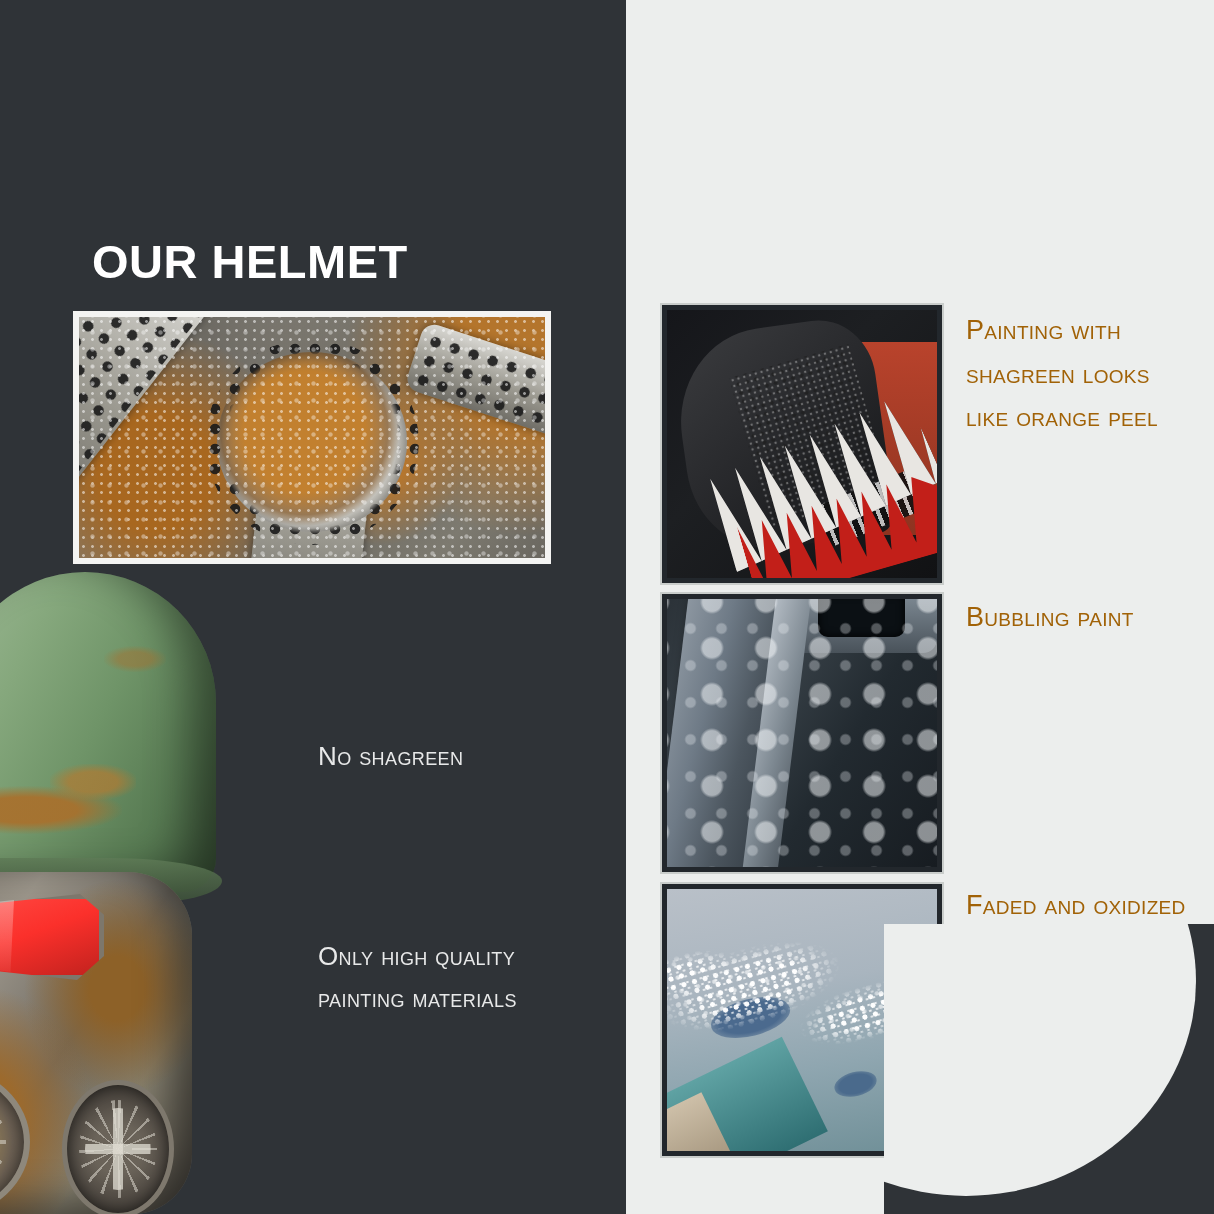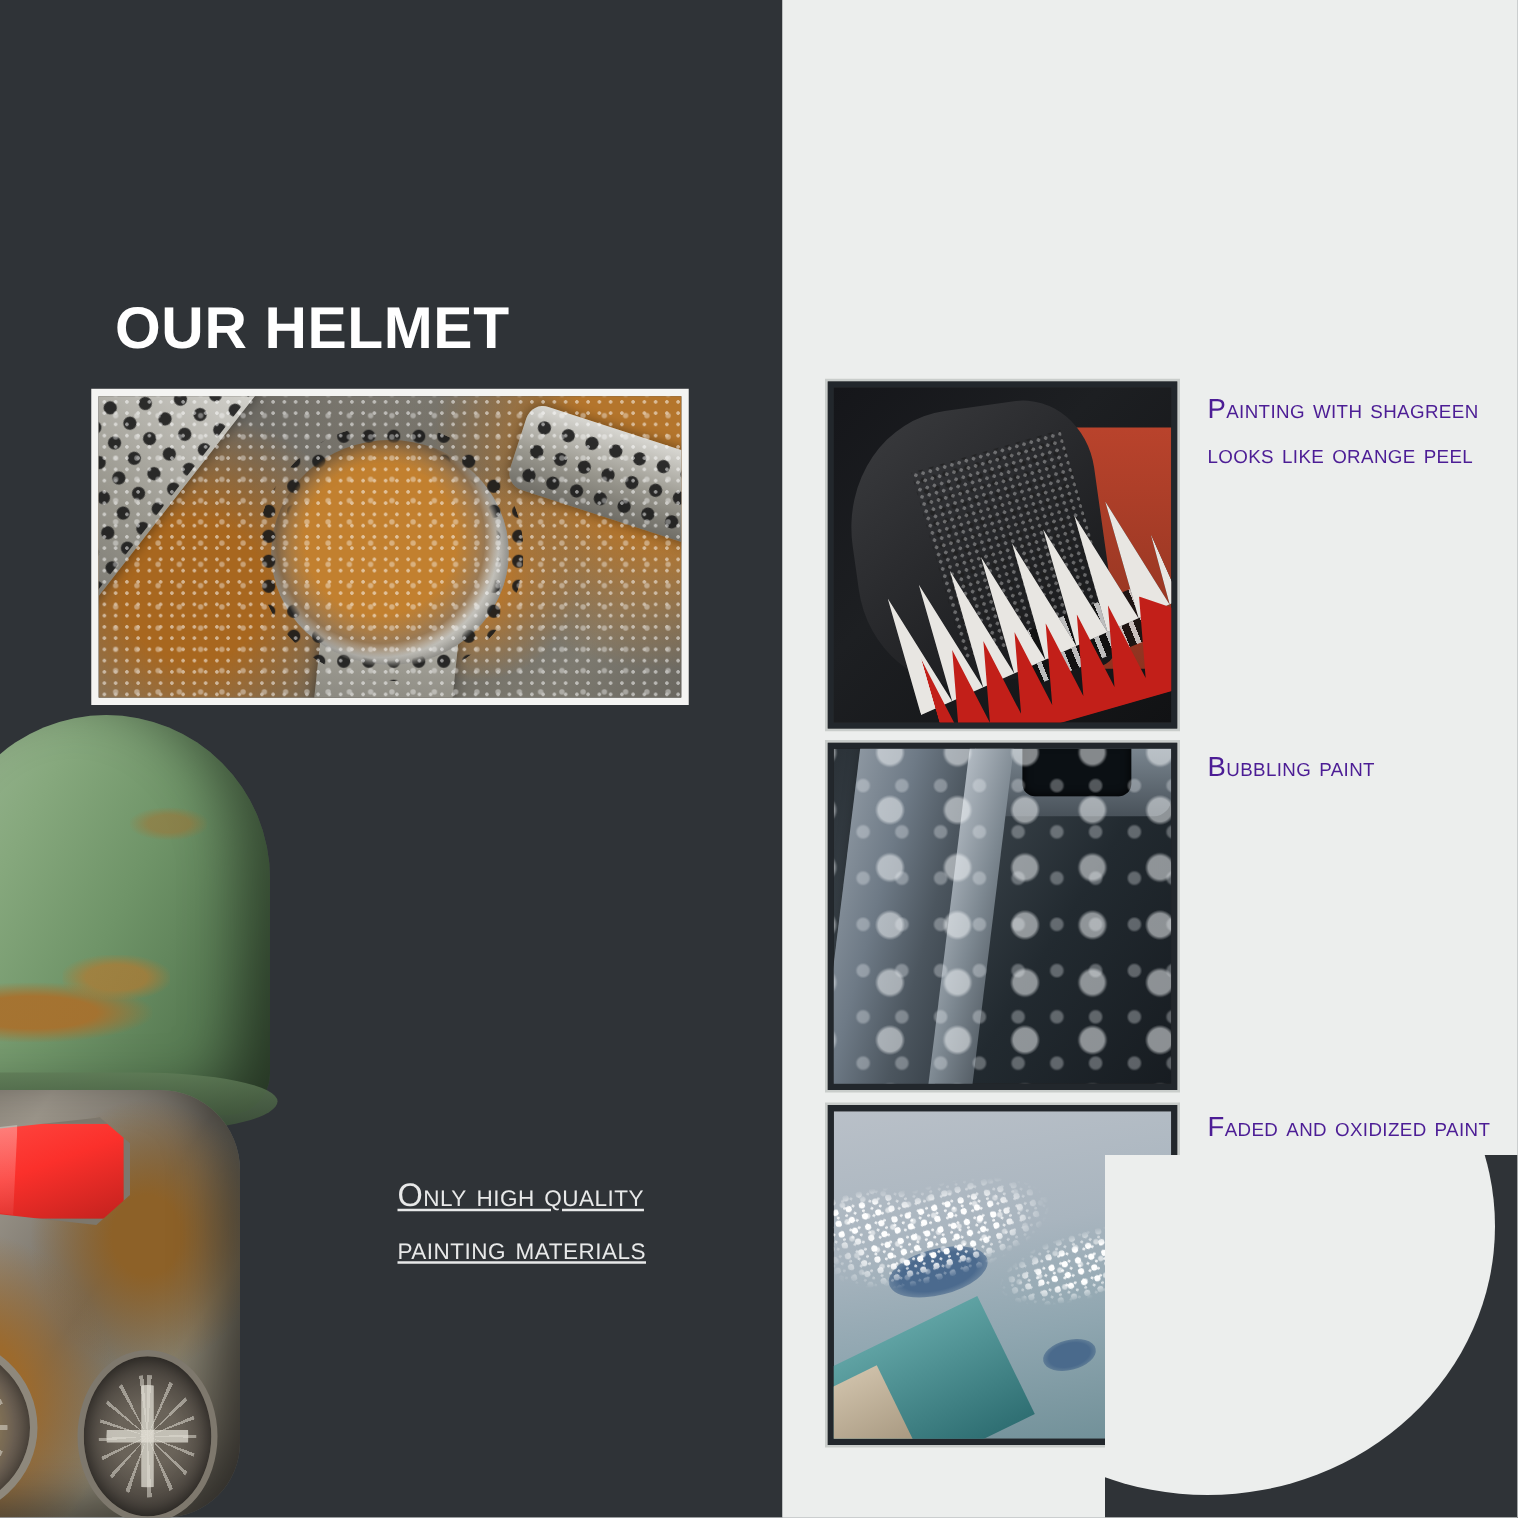--- a/index.html
+++ b/index.html
@@ -49,22 +49,22 @@
     position:absolute; left:654px; top:205px;
     font-size:47px; font-weight:bold; color:#2f3337;
     letter-spacing:.5px; line-height:1;
   }
   .bullet {
     position:absolute; color:#e8e9e9;
     font-size:26px; line-height:1.62; font-variant:small-caps;
     letter-spacing:.4px; width:260px;
   }
   .caption {
-    position:absolute; color:#4c1d95;
-    font-size:22px; line-height:1.62; font-variant:small-caps;
+    position:absolute; color:#a16207;
+    font-size:27px; line-height:1.62; font-variant:small-caps;
     letter-spacing:.3px; width:230px;
   }
 
   
   .photo {
     position:absolute; overflow:hidden; background:#222;
   }
   .photo.framed-white { border:6px solid #f4f4f2; }
   .photo.framed-dark  { border:5px solid #22272c; outline:2px solid #c9cdcb; }
 
@@ -350,21 +350,22 @@
         <div class="spokes"></div>
 
       </div>
       <div class="hm-filter-r">
         <div class="spokes"></div>
         <div class="spoke-cross"></div>
       </div>
     </div>
   </div>
 
-  <div class="bullet" style="left:318px; top:935px;text-decoration:underline;">Only high quality painting materials</div>
+  <div class="bullet" style="left:318px; top:735px;">No shagreen</div>
+  <div class="bullet" style="left:318px; top:935px;">Only high quality painting materials</div>
 
 
   <div class="photo framed-dark" style="left:662px; top:305px; width:280px; height:278px;">
     <div class="ph-inner">
       <div class="shark-bg"></div>
       <div class="shark-orange"></div>
       <div class="shark-shell"></div>
       <div class="shark-texture"></div>
       <div class="teeth-dark-band"></div>
       <div class="teeth-white"></div>

